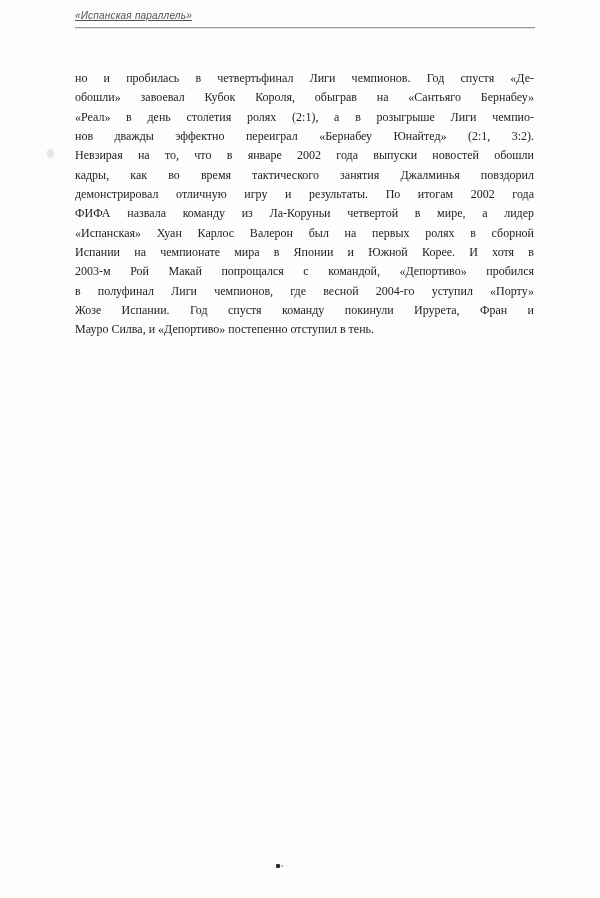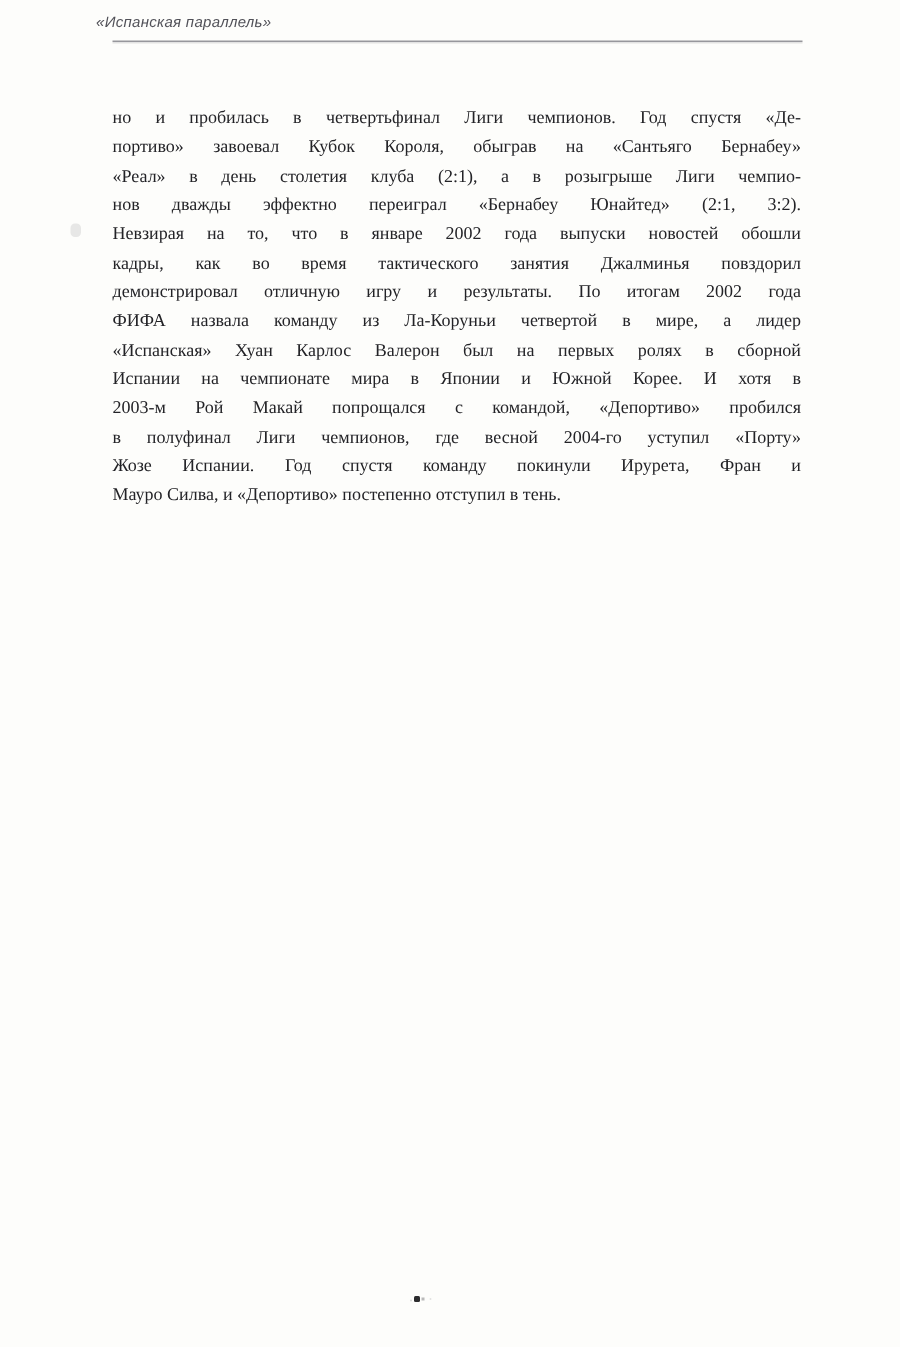--- a/index.html
+++ b/index.html
@@ -16,28 +16,29 @@
   }
   .sheet {
     position: absolute;
     left: 0; top: 0;
     width: 600px;
     height: 898px;
     background: #fdfdfb;
   }
   .running-header {
     position: absolute;
-    left: 64px;
+    left: 75px;
     top: 10px;
     width: 460px;
     font-family: "Liberation Sans", "DejaVu Sans", sans-serif;
     font-style: italic;
     font-size: 10px;
     letter-spacing: 0.2px;
     color: #515158;
+    text-decoration: underline;
   }
   .header-rule {
     position: absolute;
     left: 75px;
     top: 27px;
     width: 460px;
     height: 1px;
     background: #97979c;
     box-shadow: 0 1px 0 rgba(150,150,155,0.25);
   }
@@ -85,22 +86,22 @@
 <body>
 
 <div class="sheet">
 
   <div class="running-header">«Испанская параллель»</div>
 
   <div class="header-rule"></div>
 
   <div class="text-block">
     <div class="line">но и пробилась в четвертьфинал Лиги чемпионов. Год спустя «Де-</div>
-    <div class="line">портиво» завоевал Кубок Короля, обыграв на «Сантьяго Бернабеу»</div>
-    <div class="line">«Реал» в день столетия клуба (2:1), а в розыгрыше Лиги чемпио-</div>
+    <div class="line">обошли» завоевал Кубок Короля, обыграв на «Сантьяго Бернабеу»</div>
+    <div class="line">«Реал» в день столетия ролях (2:1), а в розыгрыше Лиги чемпио-</div>
     <div class="line">нов дважды эффектно переиграл «Бернабеу Юнайтед» (2:1, 3:2).</div>
     <div class="line">Невзирая на то, что в январе 2002 года выпуски новостей обошли</div>
     <div class="line">кадры, как во время тактического занятия Джалминья повздорил</div>
     <div class="line">демонстрировал отличную игру и результаты. По итогам 2002 года</div>
     <div class="line">ФИФА назвала команду из Ла-Коруньи четвертой в мире, а лидер</div>
     <div class="line">«Испанская» Хуан Карлос Валерон был на первых ролях в сборной</div>
     <div class="line">Испании на чемпионате мира в Японии и Южной Корее. И хотя в</div>
     <div class="line">2003-м Рой Макай попрощался с командой, «Депортиво» пробился</div>
     <div class="line">в полуфинал Лиги чемпионов, где весной 2004-го уступил «Порту»</div>
     <div class="line">Жозе Испании. Год спустя команду покинули Ирурета, Фран и</div>

